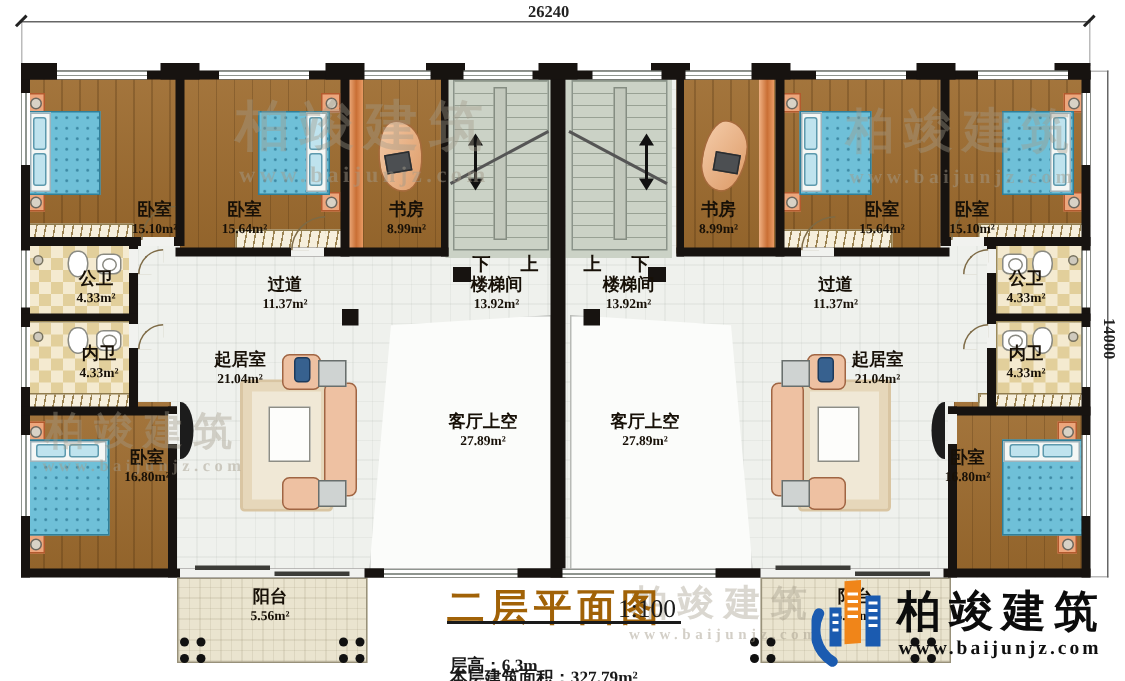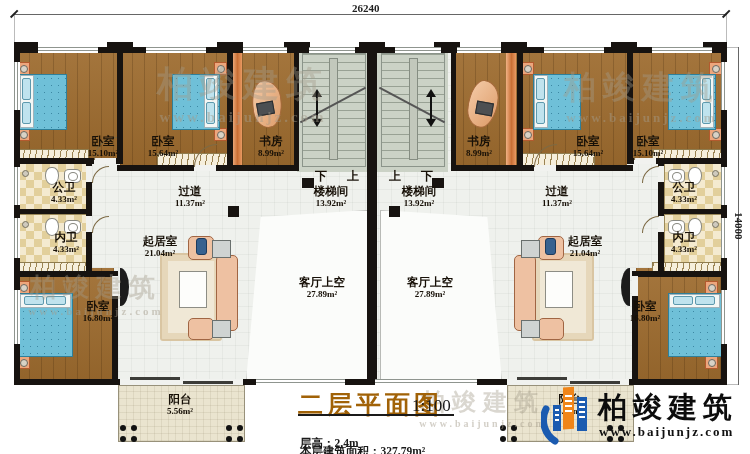--- a/index.html
+++ b/index.html
@@ -473,21 +473,21 @@
   </div>
   <div class="wm" style="left:408px;top:386px;width:150px">
     <span class="wmname" style="font-size:24px">柏竣建筑</span>
     <span class="wmurl" style="font-size:10px">www.baijunjz.com</span>
   </div>
 
   <div class="title-cn" style="left:298px;top:388px">二层平面图</div>
   <div class="title-scale" style="left:412px;top:396px">1:100</div>
   <div class="title-rule" style="left:298px;top:414px;width:156px"></div>
   <div class="title-sub" style="left:300px;top:444px">本层建筑面积：327.79m²</div>
-  <div class="title-sub" style="left:300px;top:436px">层高：2.4m</div>
+  <div class="title-sub" style="left:300px;top:436px">层高：6.3m</div>
 
   <div class="logoicon" style="left:541px;top:383px;width:52px;height:62px">
     <svg width="52" height="62" viewBox="0 0 52 62">
       <path d="M14 58 A 25 25 0 0 1 5 26" fill="none" stroke="#1b5bb0" stroke-width="7" stroke-linecap="round"></path>
       <rect x="12" y="22" width="8" height="26" fill="#1b5bb0"></rect>
       <rect x="22" y="6" width="11" height="42" fill="#f08519" transform="skewY(-4)"></rect>
       <rect x="36" y="14" width="10" height="34" fill="#1b5bb0"></rect>
       <g fill="#ffffff">
         <rect x="14" y="26" width="4" height="2"></rect>
           <rect x="14" y="31" width="4" height="2"></rect>

